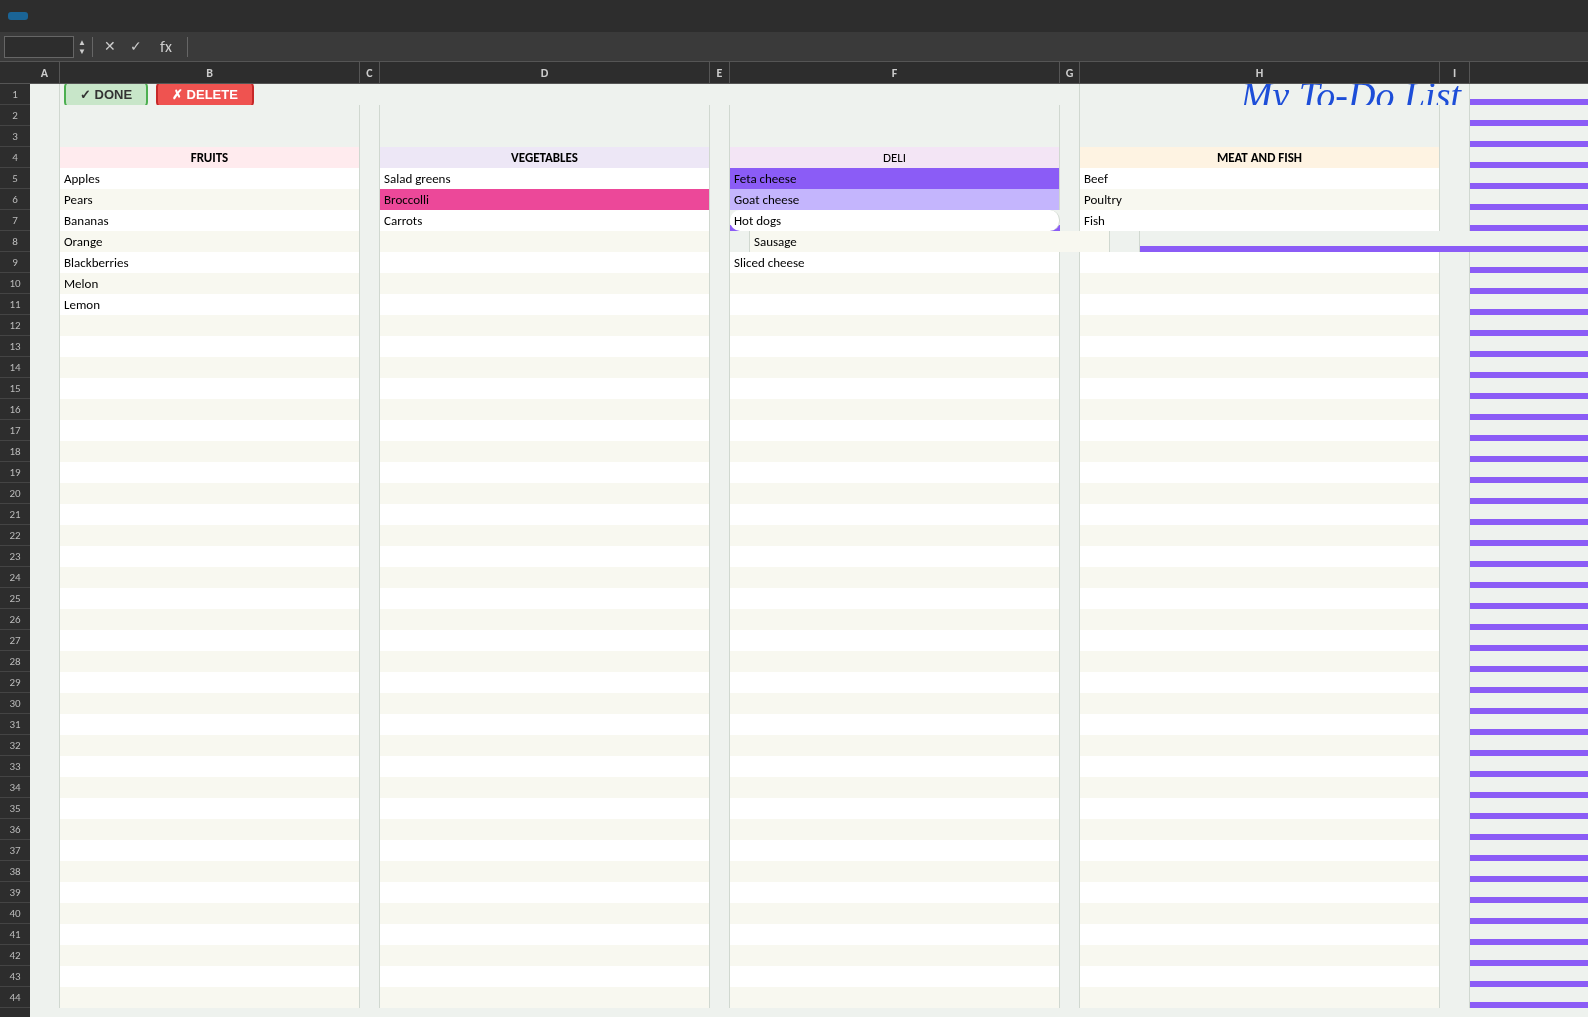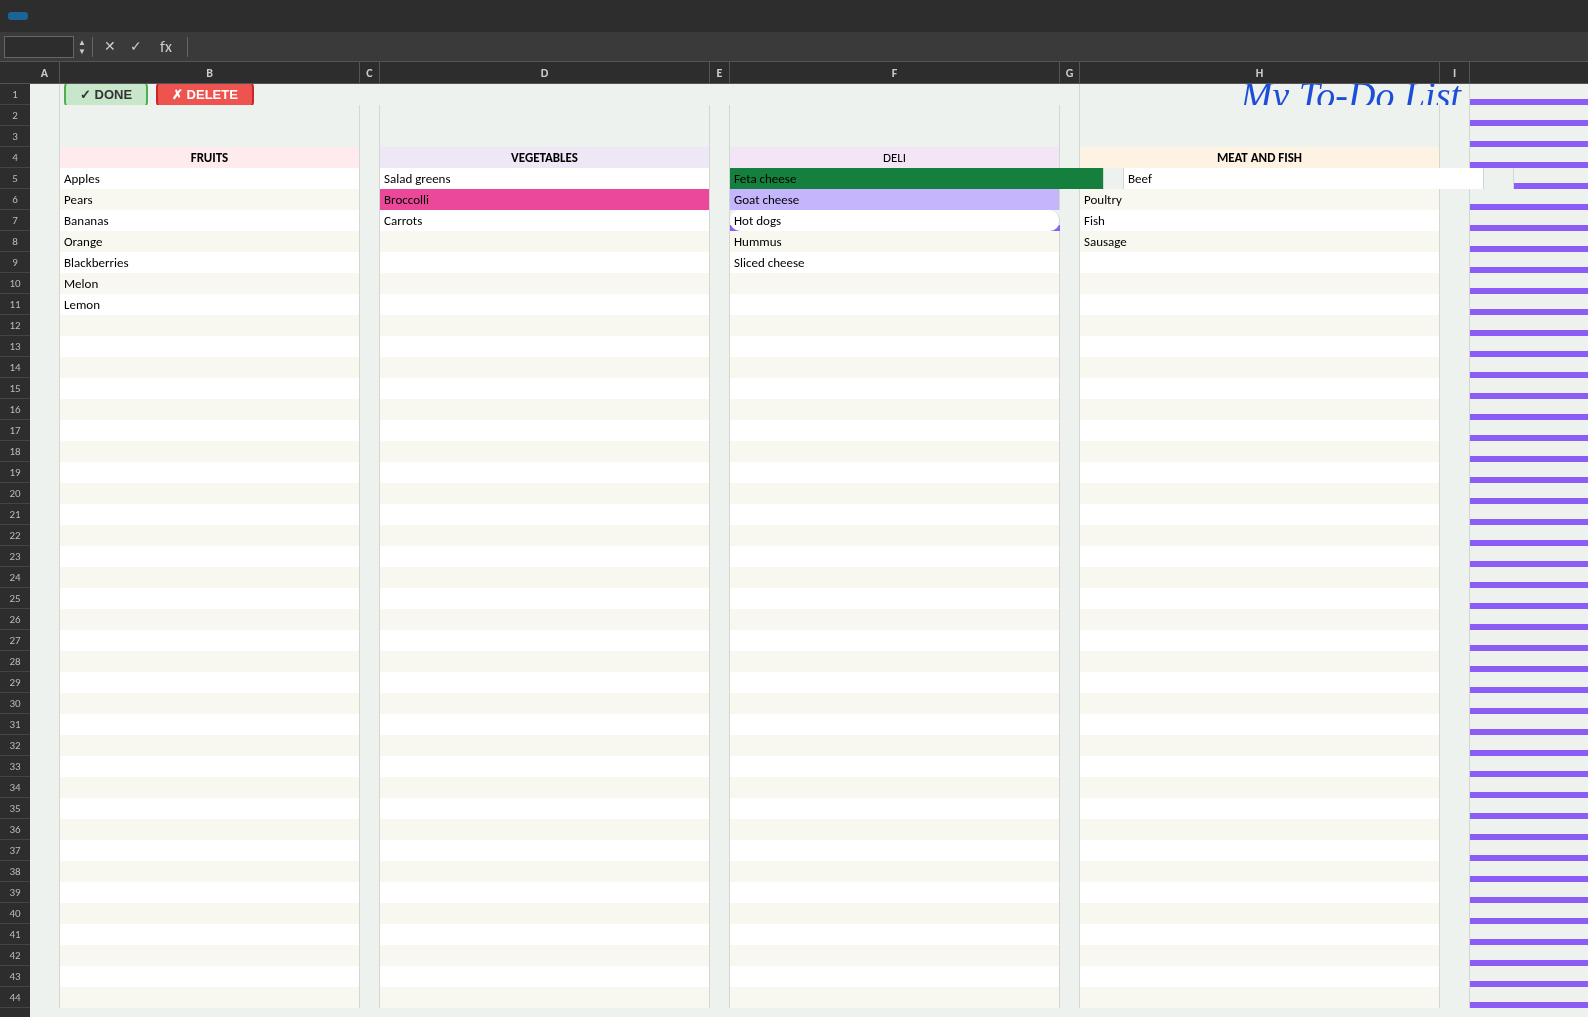--- a/index.html
+++ b/index.html
@@ -337,21 +337,21 @@
             <div class="sheet-cell" style="width: 20px;"></div>
             <div class="sheet-cell cell-meat-header" style="width: 360px;">MEAT AND FISH</div>
             <div class="sheet-cell" style="width: 30px;"></div>
           </div>
           <div class="sheet-row">
             <div class="sheet-cell" style="width: 30px;"></div>
             <div class="sheet-cell" style="width: 300px; background: rgb(255, 255, 255);">Apples</div>
             <div class="sheet-cell" style="width: 20px;"></div>
             <div class="sheet-cell" style="width: 330px; background: rgb(255, 255, 255);">Salad greens</div>
             <div class="sheet-cell" style="width: 20px;"></div>
-            <div class="sheet-cell" style="width: 374px; background: #15803d;">Feta cheese</div>
+            <div class="sheet-cell" style="width: 330px; background: #8b5cf6;">Feta cheese</div>
             <div class="sheet-cell" style="width: 20px;"></div>
             <div class="sheet-cell" style="width: 360px; background: rgb(255, 255, 255);">Beef</div>
             <div class="sheet-cell" style="width: 30px;"></div>
           </div>
           <div class="sheet-row">
             <div class="sheet-cell" style="width: 30px;"></div>
             <div class="sheet-cell" style="width: 300px; background: rgb(248, 248, 240);">Pears</div>
             <div class="sheet-cell" style="width: 20px;"></div>
             <div class="sheet-cell" style="width: 330px; background: #ec4899;">Broccolli</div>
             <div class="sheet-cell" style="width: 20px;"></div>
@@ -370,21 +370,20 @@
             <div class="sheet-cell" style="width: 20px;"></div>
             <div class="sheet-cell" style="width: 360px; background: rgb(255, 255, 255);">Fish</div>
             <div class="sheet-cell" style="width: 30px;"></div>
           </div>
           <div class="sheet-row">
             <div class="sheet-cell" style="width: 30px;"></div>
             <div class="sheet-cell" style="width: 300px; background: rgb(248, 248, 240);">Orange</div>
             <div class="sheet-cell" style="width: 20px;"></div>
             <div class="sheet-cell" style="width: 330px; background: rgb(248, 248, 240);"></div>
             <div class="sheet-cell" style="width: 20px;"></div>
-            <div class="sheet-cell" style="width: 330px; background: rgb(248, 248, 240);">Hummus</div>
             <div class="sheet-cell" style="width: 20px;"></div>
             <div class="sheet-cell" style="width: 360px; background: rgb(248, 248, 240);">Sausage</div>
             <div class="sheet-cell" style="width: 30px;"></div>
           </div>
           <div class="sheet-row">
             <div class="sheet-cell" style="width: 30px;"></div>
             <div class="sheet-cell" style="width: 300px; background: rgb(255, 255, 255);">Blackberries</div>
             <div class="sheet-cell" style="width: 20px;"></div>
             <div class="sheet-cell" style="width: 330px; background: rgb(255, 255, 255);"></div>
             <div class="sheet-cell" style="width: 20px;"></div>

